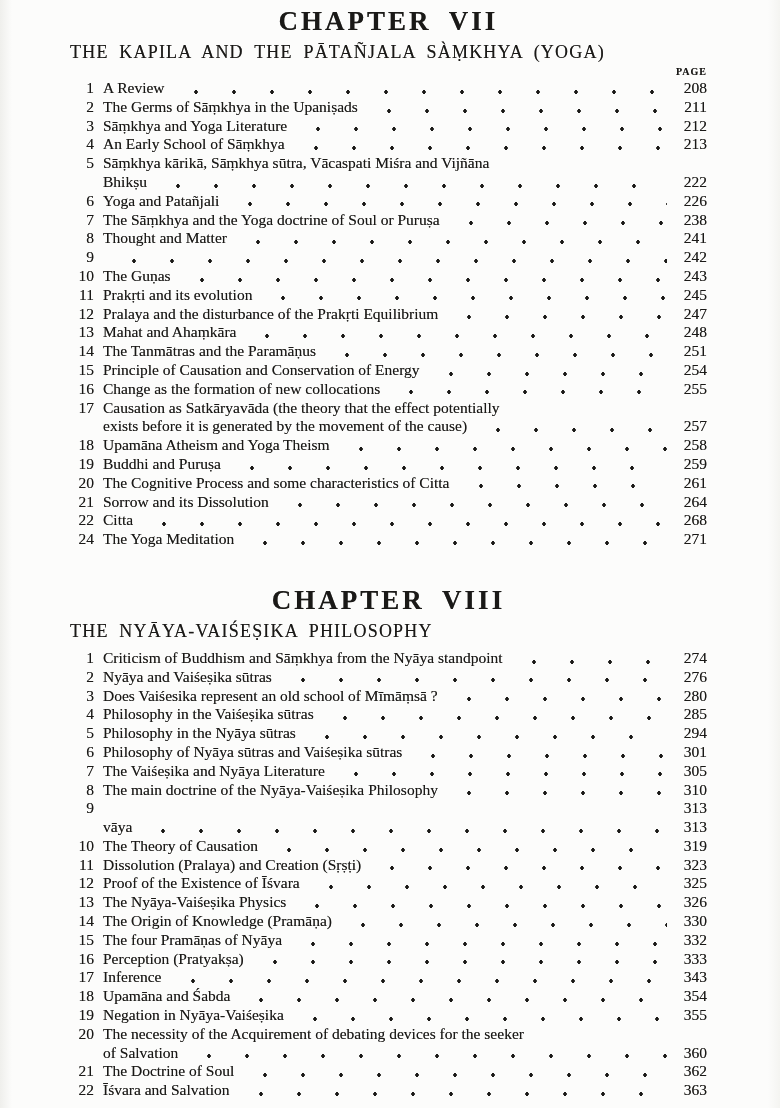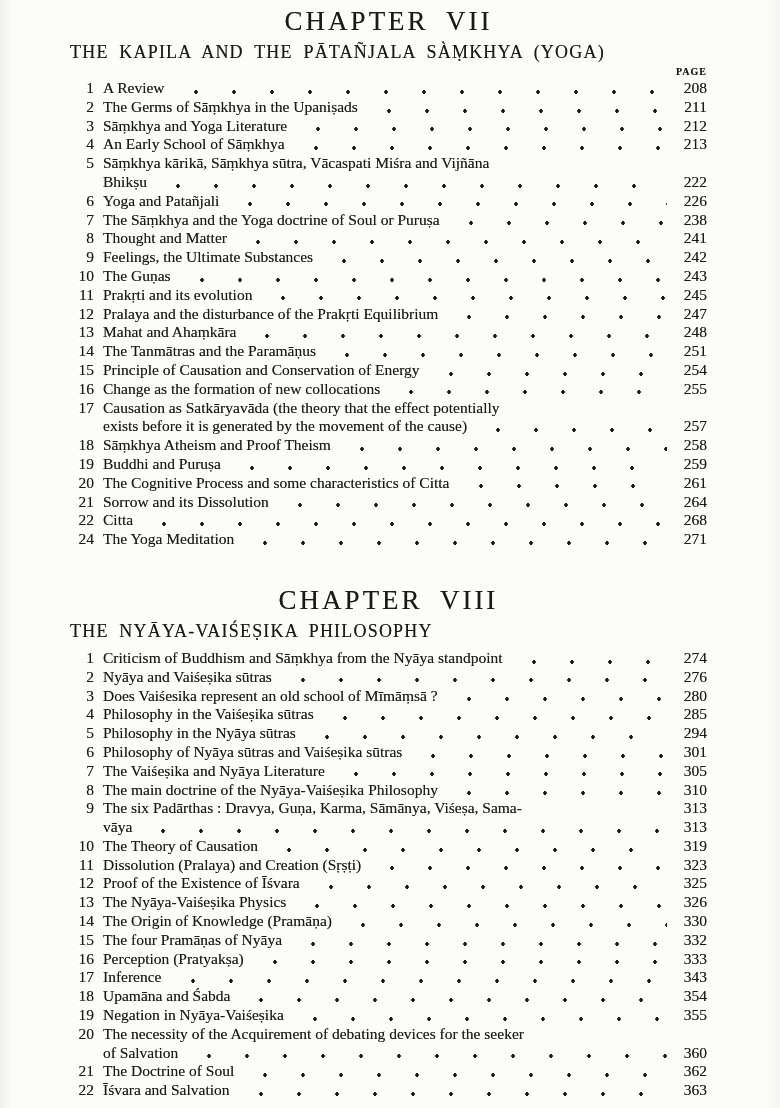--- a/index.html
+++ b/index.html
@@ -19,21 +19,21 @@
   .toc {
     box-sizing: border-box;
     width: 780px;
     height: 1108px;
     padding: 8px 73px 0 70px;
   }
   .chapter-title {
     margin: 0 0 7px 0;
     font-size: 27px;
     line-height: 27px;
-    font-weight: normal;
+    font-weight: bold;
     text-align: center;
     letter-spacing: 3px;
     word-spacing: 8px;
     white-space: nowrap;
   }
   .chapter-subtitle {
     margin: 0 0 4px 0;
     font-size: 18px;
     line-height: 20px;
     font-weight: normal;
@@ -156,21 +156,20 @@
 
   <div class="row">
     <span class="num">8</span>
     <span class="txt">Thought and Matter</span>
     <span class="leader dots"></span>
     <span class="pg">241</span>
   </div>
 
   <div class="row">
     <span class="num">9</span>
-    <span class="txt">Feelings, the Ultimate Substances</span>
     <span class="leader dots"></span>
     <span class="pg">242</span>
   </div>
 
   <div class="row">
     <span class="num">10</span>
     <span class="txt">The Guṇas</span>
     <span class="leader dots"></span>
     <span class="pg">243</span>
   </div>
@@ -226,21 +225,21 @@
 
   <div class="row">
     <span class="num"></span>
     <span class="txt">exists before it is generated by the movement of the cause)</span>
     <span class="leader dots"></span>
     <span class="pg">257</span>
   </div>
 
   <div class="row">
     <span class="num">18</span>
-    <span class="txt">Sāṃkhya Atheism and Proof Theism</span>
+    <span class="txt">Upamāna Atheism and Yoga Theism</span>
     <span class="leader dots"></span>
     <span class="pg">258</span>
   </div>
 
   <div class="row">
     <span class="num">19</span>
     <span class="txt">Buddhi and Puruṣa</span>
     <span class="leader dots"></span>
     <span class="pg">259</span>
   </div>
@@ -332,21 +331,20 @@
 
   <div class="row">
     <span class="num">8</span>
     <span class="txt">The main doctrine of the Nyāya-Vaiśeṣika Philosophy</span>
     <span class="leader dots"></span>
     <span class="pg">310</span>
   </div>
 
   <div class="row">
     <span class="num">9</span>
-    <span class="txt">The six Padārthas : Dravya, Guṇa, Karma, Sāmānya, Viśeṣa, Sama-</span>
     <span class="leader"></span>
     <span class="pg">313</span>
   </div>
 
   <div class="row">
     <span class="num"></span>
     <span class="txt">vāya</span>
     <span class="leader dots"></span>
     <span class="pg">313</span>
   </div>

